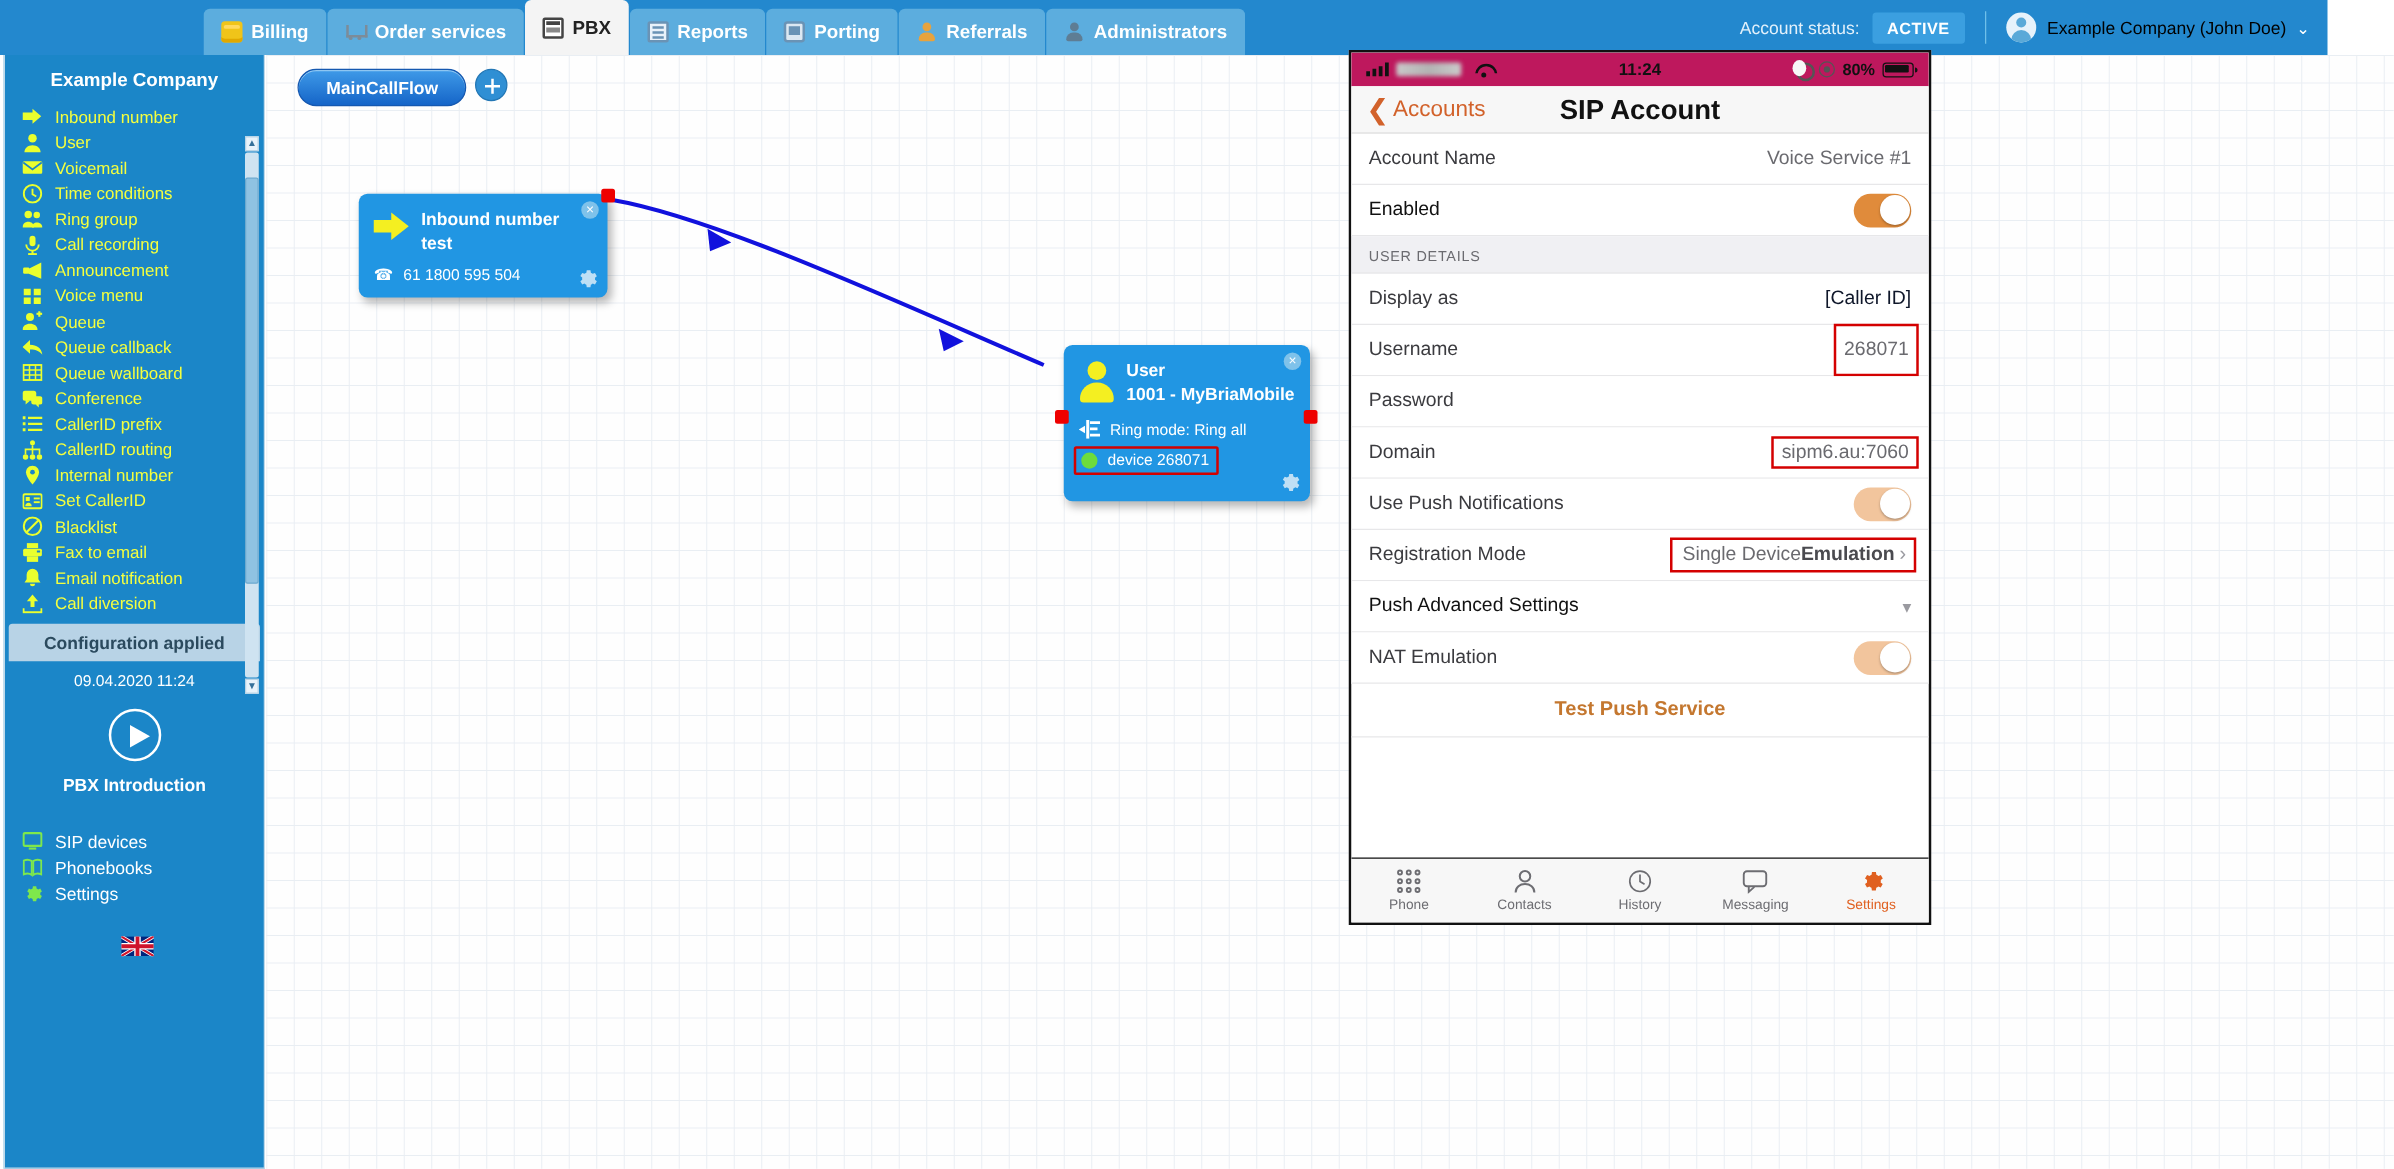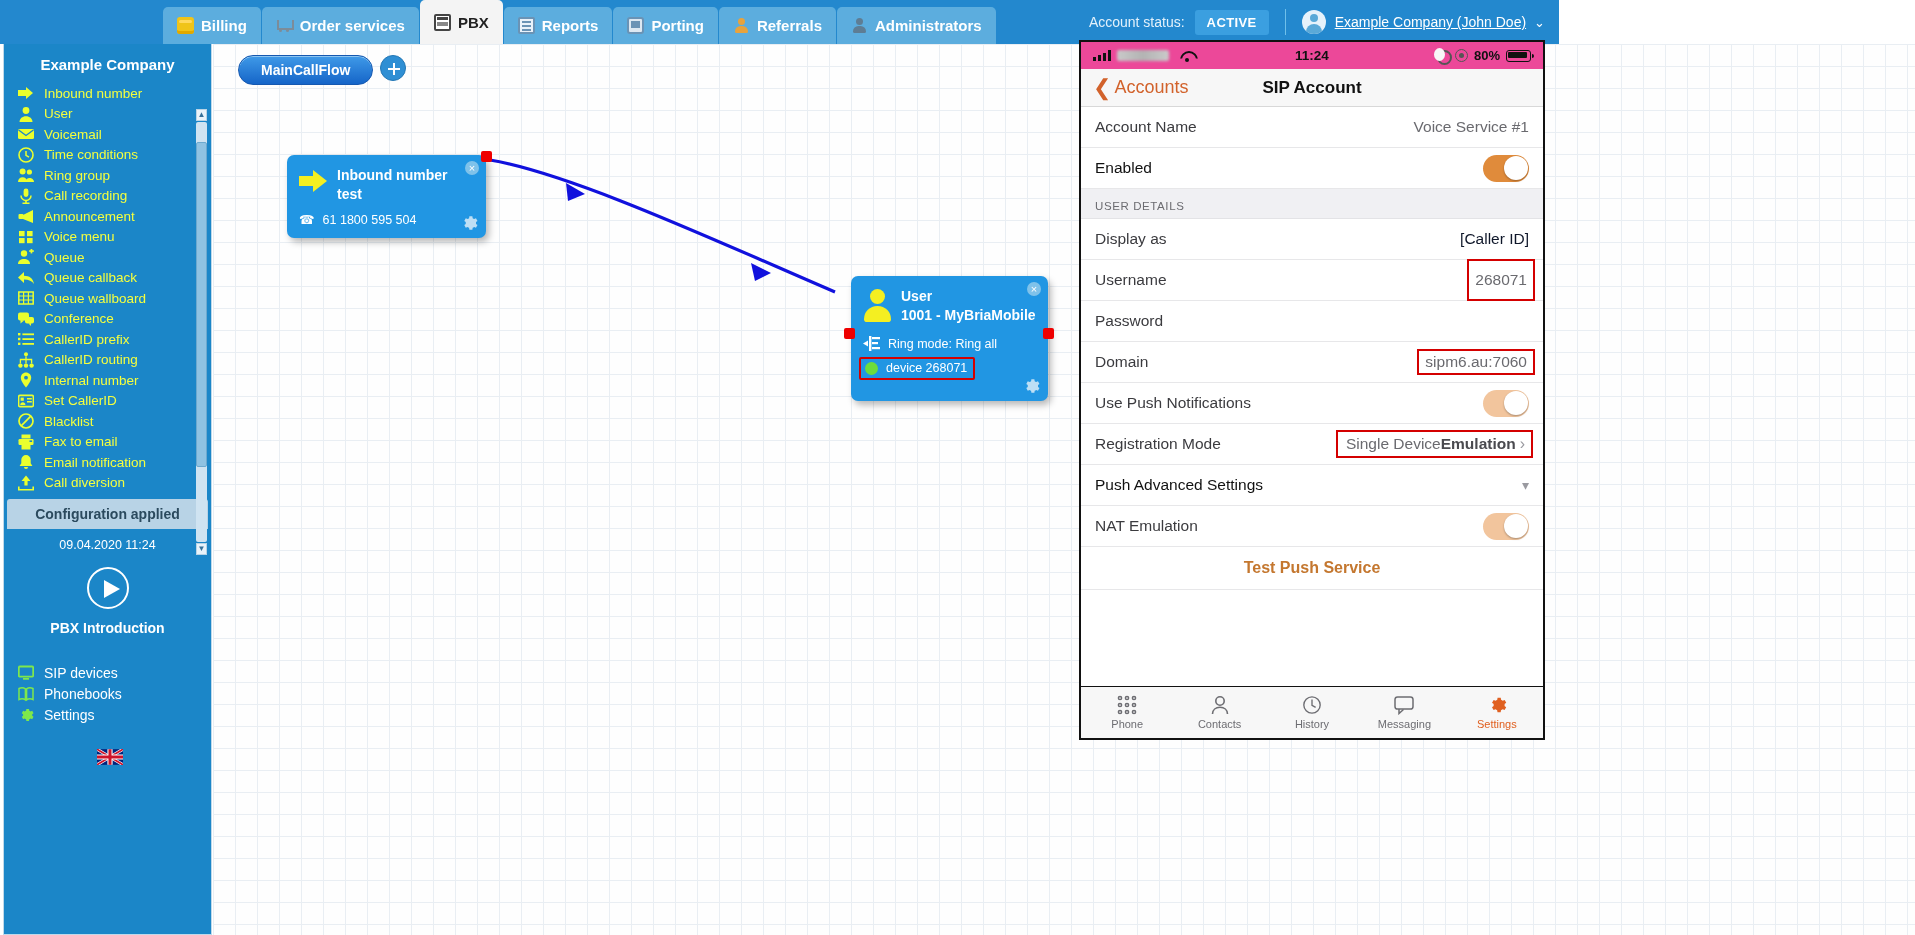--- a/index.html
+++ b/index.html
@@ -5,21 +5,21 @@
   * { box-sizing: border-box; margin: 0; padding: 0; }
   html, body {
     width: 1915px; height: 935px;
     font-family: "Liberation Sans", sans-serif;
     overflow: hidden;
     background: #ffffff;
   }
 
   
   #topnav {
-    position: absolute; top: 0; left: 0; width: 1559px; height: 44px;
+    position: absolute; top: 0; left: 0; width: 1862px; height: 44px;
     background: #2388ce;
     display: flex; align-items: center;
   }
   #topnav-tabs { display: flex; align-items: flex-end; margin-left: 163px; height: 44px; }
   .nav-tab {
     display: flex; align-items: center; gap: 7px;
     height: 37px; padding: 0 14px;
     background: #5cadde;
     border-radius: 5px 5px 0 0;
     color: #ffffff; font-size: 15px; font-weight: bold;
@@ -62,21 +62,21 @@
     background: #3b9fe0; color: #ffffff; font-weight: bold; font-size: 13px;
     padding: 5px 12px; border-radius: 3px; letter-spacing: .4px; cursor: pointer;
   }
   #topnav-divider { width:1px;height:26px;background:#6fc0ea;margin:0 16px; }
   .avatar-circ {
     width: 24px; height: 24px; border-radius: 50%; background: #e6f2fb;
     position: relative; overflow: hidden; margin-right: 9px;
   }
   .avatar-circ::before{content:"";position:absolute;left:8px;top:4px;width:8px;height:8px;border-radius:50%;background:#5aa9d8;}
   .avatar-circ::after{content:"";position:absolute;left:4px;top:14px;width:16px;height:12px;border-radius:8px 8px 0 0;background:#5aa9d8;}
-  #user-name { font-size: 14px; color: #ffffff; cursor: pointer; text-decoration: underline; }
+  #user-name { font-size: 14px; color: #000000; cursor: pointer; }
   #user-caret { margin-left: 8px; font-size: 13px; color: #ffffff; cursor: pointer; }
 
   
   #sidebar {
     position: absolute; left: 3px; top: 44px; width: 209px; height: 891px;
     background: #1b86c8; border: 1px solid #bfd9ea; border-top: none;
     overflow: hidden;
   }
   #sidebar-title {
     text-align: center; color: #ffffff; font-weight: bold; font-size: 15px;
@@ -179,21 +179,21 @@
   .dot-green { width:13px;height:13px;border-radius:50%;background:#6ddc3c; flex:0 0 13px;}
   .hl-box { border: 2.5px solid #d40000; border-radius: 2px; }
 
   
   #phone {
     position:absolute; left: 1079px; top: 40px; width: 466px; height: 700px;
     background: #ffffff; border: 2px solid #111111;
     font-family: "Liberation Sans", sans-serif; overflow: hidden;
   }
   #ph-status {
-    height: 27px; background:#ec4899; display:flex; align-items:center;
+    height: 27px; background:#be185d; display:flex; align-items:center;
     padding: 0 12px; position:relative;
   }
   .sig-bars { display:flex; align-items:flex-end; gap:2px; height:11px; }
   .sig-bars i { width:3px; background:#111; display:block; }
   #carrier-blur { width: 52px; height: 11px; background: linear-gradient(90deg,#c9c9c9,#b3b3b3,#cacaca); margin-left:6px; filter: blur(1.5px); border-radius:2px;}
   .wifi-ico { margin-left:10px; width:16px;height:12px;position:relative;}
   .wifi-ico::before{content:"";position:absolute;left:1px;top:1px;width:14px;height:14px;border:2.5px solid #111;border-radius:50%;clip-path: polygon(0 0,100% 0,100% 45%,0 45%);}
   .wifi-ico::after{content:"";position:absolute;left:6px;top:8px;width:4px;height:4px;border-radius:50%;background:#111;}
   #ph-time { position:absolute; left:0; right:0; text-align:center; font-size:13.5px; font-weight:bold; color:#111; }
   #ph-status-right { margin-left:auto; display:flex; align-items:center; gap:6px; font-size:13px; font-weight:bold; color:#111; z-index:2;}
@@ -205,21 +205,21 @@
   .batt { width:25px;height:12px;border:1.6px solid #111;border-radius:3px;position:relative;}
   .batt::before{content:"";position:absolute;left:1px;top:1px;width:19px;height:6px;background:#111;border-radius:1px;}
   .batt::after{content:"";position:absolute;right:-4px;top:3px;width:2px;height:4px;background:#111;border-radius:0 2px 2px 0;}
 
   #ph-navbar {
     height: 38px; background:#f7f7f7; border-bottom:1px solid #d8d8d8;
     display:flex; align-items:center; position:relative;
   }
   #ph-back { display:flex; align-items:center; gap:3px; margin-left:12px; color:#d2622b; font-size:18px; cursor:pointer;}
   #ph-back-chev { font-size: 22px; line-height:18px; font-weight: 300; }
-  #ph-nav-title { position:absolute; left:0; right:0; text-align:center; font-size:17px; font-weight:bold; color:#111; }
+  #ph-nav-title { position:absolute; left:0; right:0; text-align:center; font-size:22px; font-weight:bold; color:#111; }
 
   .ph-sec-head {
     background:#f0f0f3; color:#6b6b70; font-size:11.5px; letter-spacing:.6px;
     padding: 11px 14px 6px 14px; border-bottom:1px solid #e3e3e6;
   }
   .ph-row {
     display:flex; align-items:center; justify-content:space-between;
     padding: 0 14px; height: 41px; border-bottom:1px solid #e7e7e9; background:#ffffff;
     position:relative;
   }

